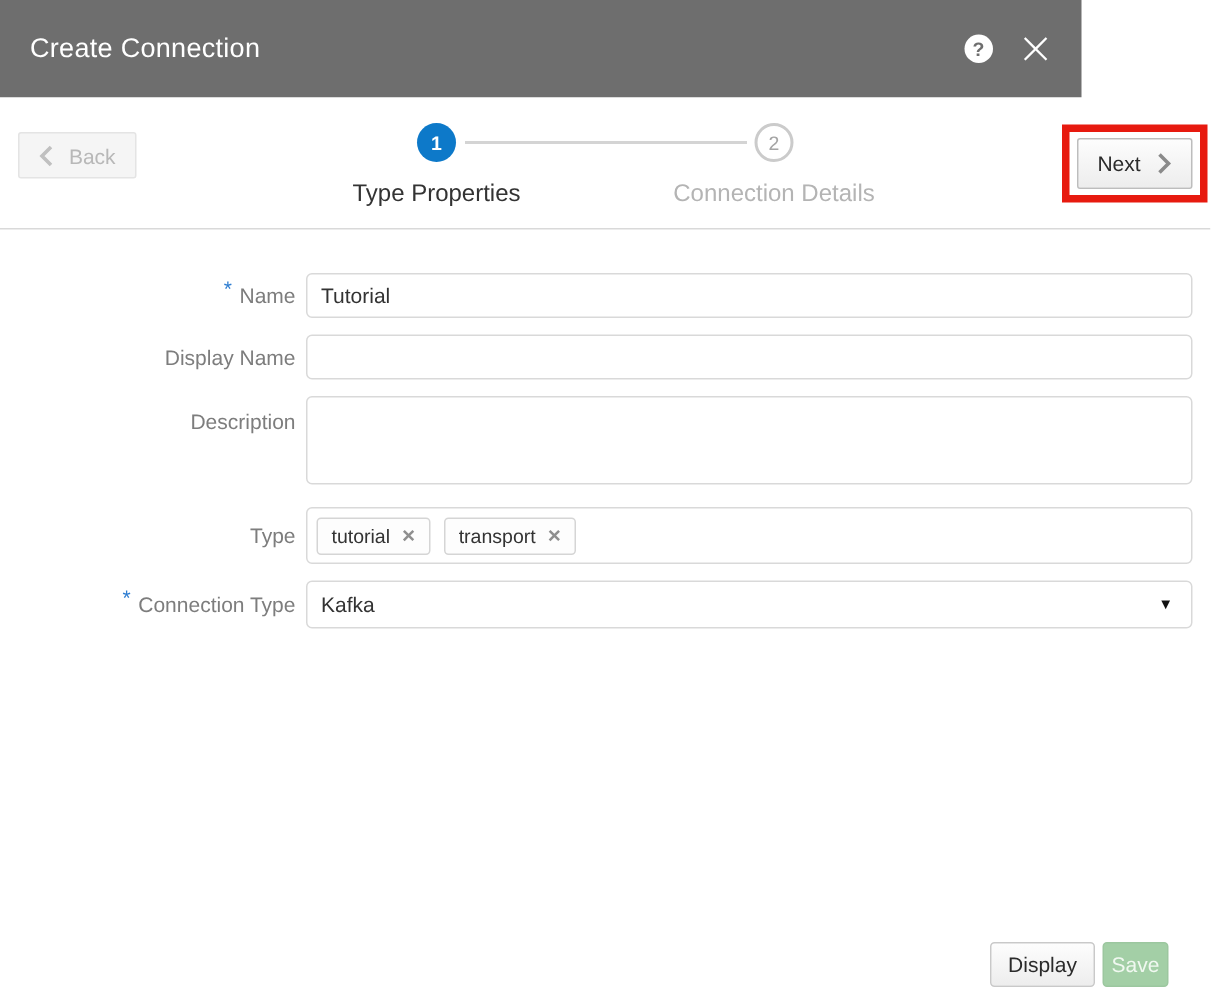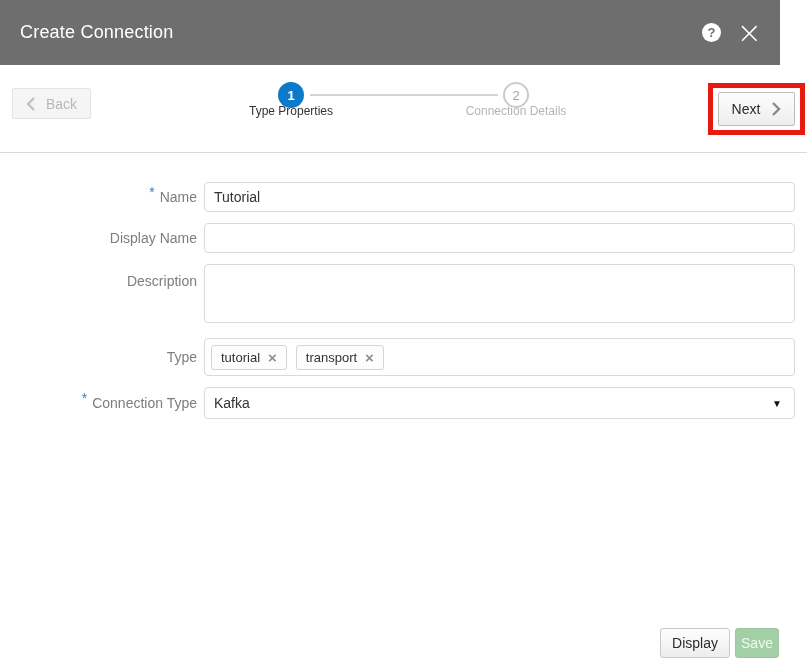--- a/index.html
+++ b/index.html
@@ -6,21 +6,21 @@
   html,body { width:807px; height:670px; }
   body {
     position:relative;
     font-family:"Liberation Sans", sans-serif;
     background:#ffffff;
     overflow:hidden;
   }
 
   
   .dlg-header {
-    position:absolute; left:0; top:0; width:780px; height:65px;
+    position:absolute; left:0; top:0; width:721px; height:65px;
     background:#6e6e6e;
     display:flex; align-items:center;
     padding:0 18px 0 20px;
   }
   .dlg-title {
     flex:1;
     color:#ffffff; font-size:18px; font-weight:400; letter-spacing:0.2px;
   }
   .help-icon {
     width:19px; height:19px; border-radius:50%;
@@ -55,21 +55,21 @@
     position:absolute; top:17px; width:26px; height:26px; border-radius:50%;
     display:flex; align-items:center; justify-content:center;
     font-size:13px; cursor:pointer;
   }
   .step-1 { left:278px; background:#0d79c9; color:#ffffff; font-weight:bold; }
   .step-2 { left:503px; background:#ffffff; border:2px solid #cbcbcb; color:#a5a5a5; }
   .step-connector {
     position:absolute; left:310px; top:29px; width:188px; height:2px;
     background:#d4d4d4;
   }
-  .step-label { position:absolute; top:39px; width:220px; text-align:center; font-size:12px; }
+  .step-label { position:absolute; top:56px; width:220px; text-align:center; font-size:16px; }
   .step-label-1 { left:181px; color:#333333; }
   .step-label-2 { left:406px; color:#b4b4b4; }
   .red-annotation {
     position:absolute; left:708px; top:18px; width:97px; height:52px;
     border:5px solid #e71a0f;
     display:flex; align-items:center; justify-content:center;
   }
   .next-button { width:77px; height:34px; gap:12px; border:1px solid #bdbdbd; }
   .chev { display:block; }
 

